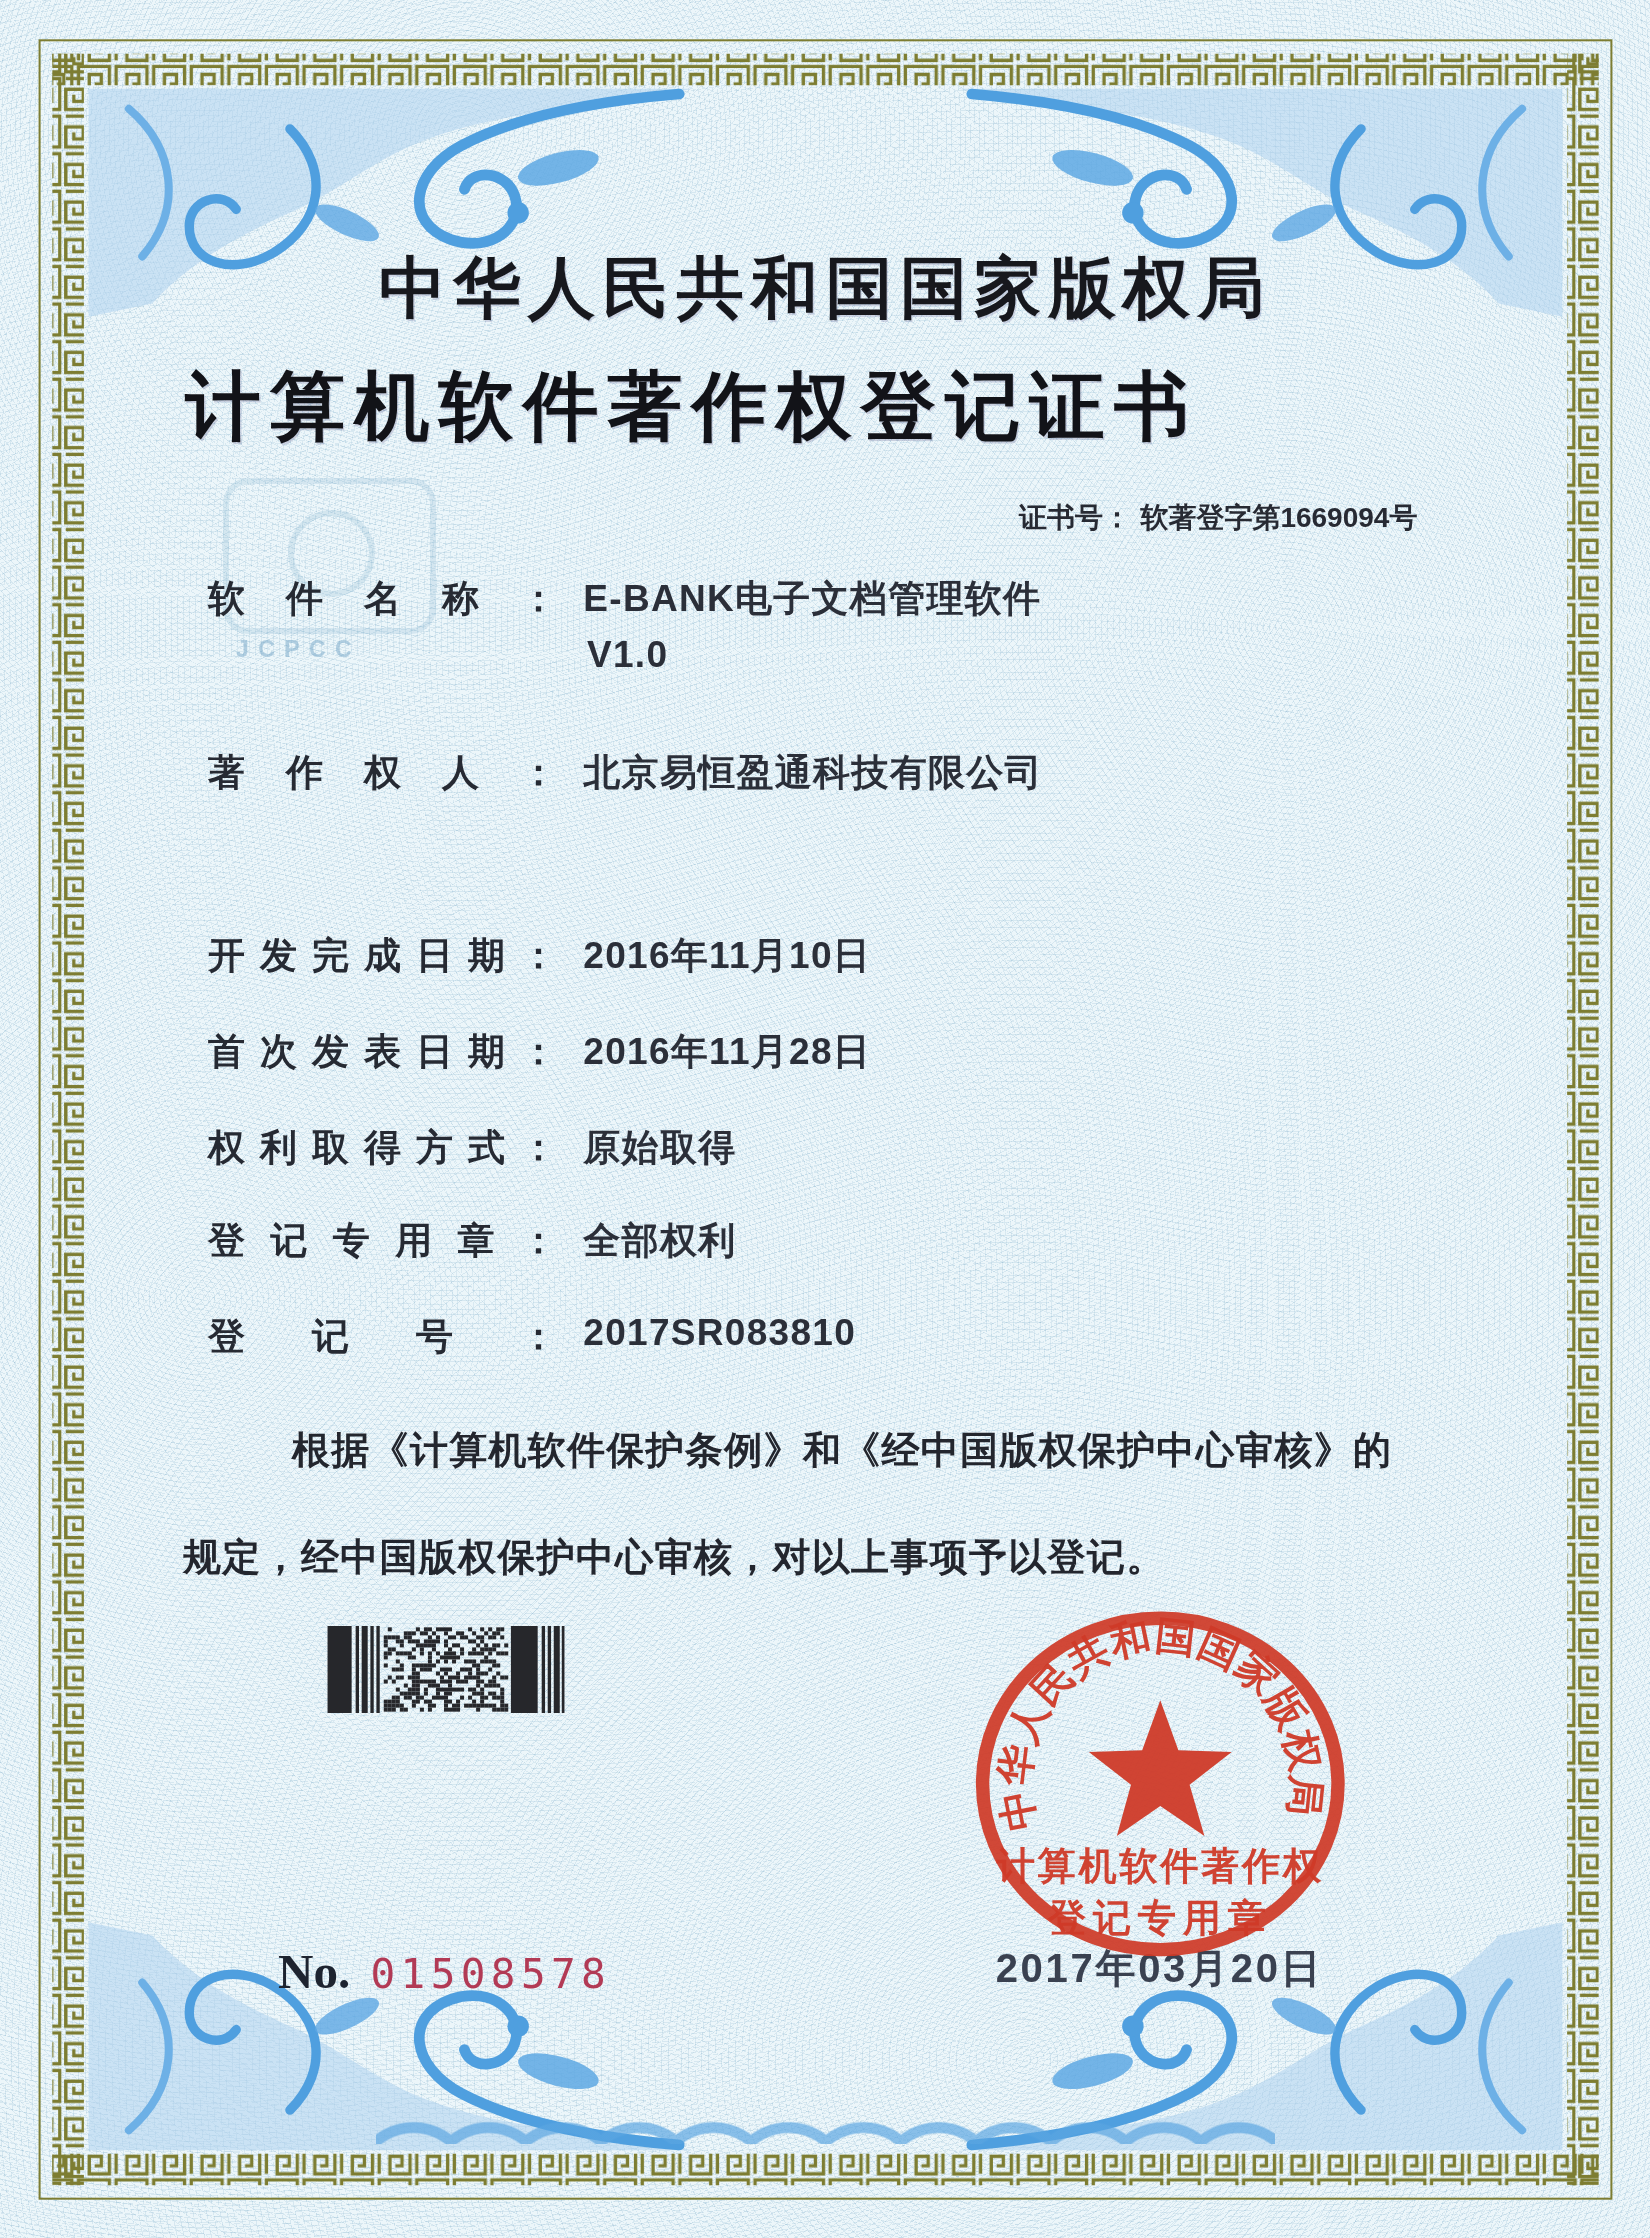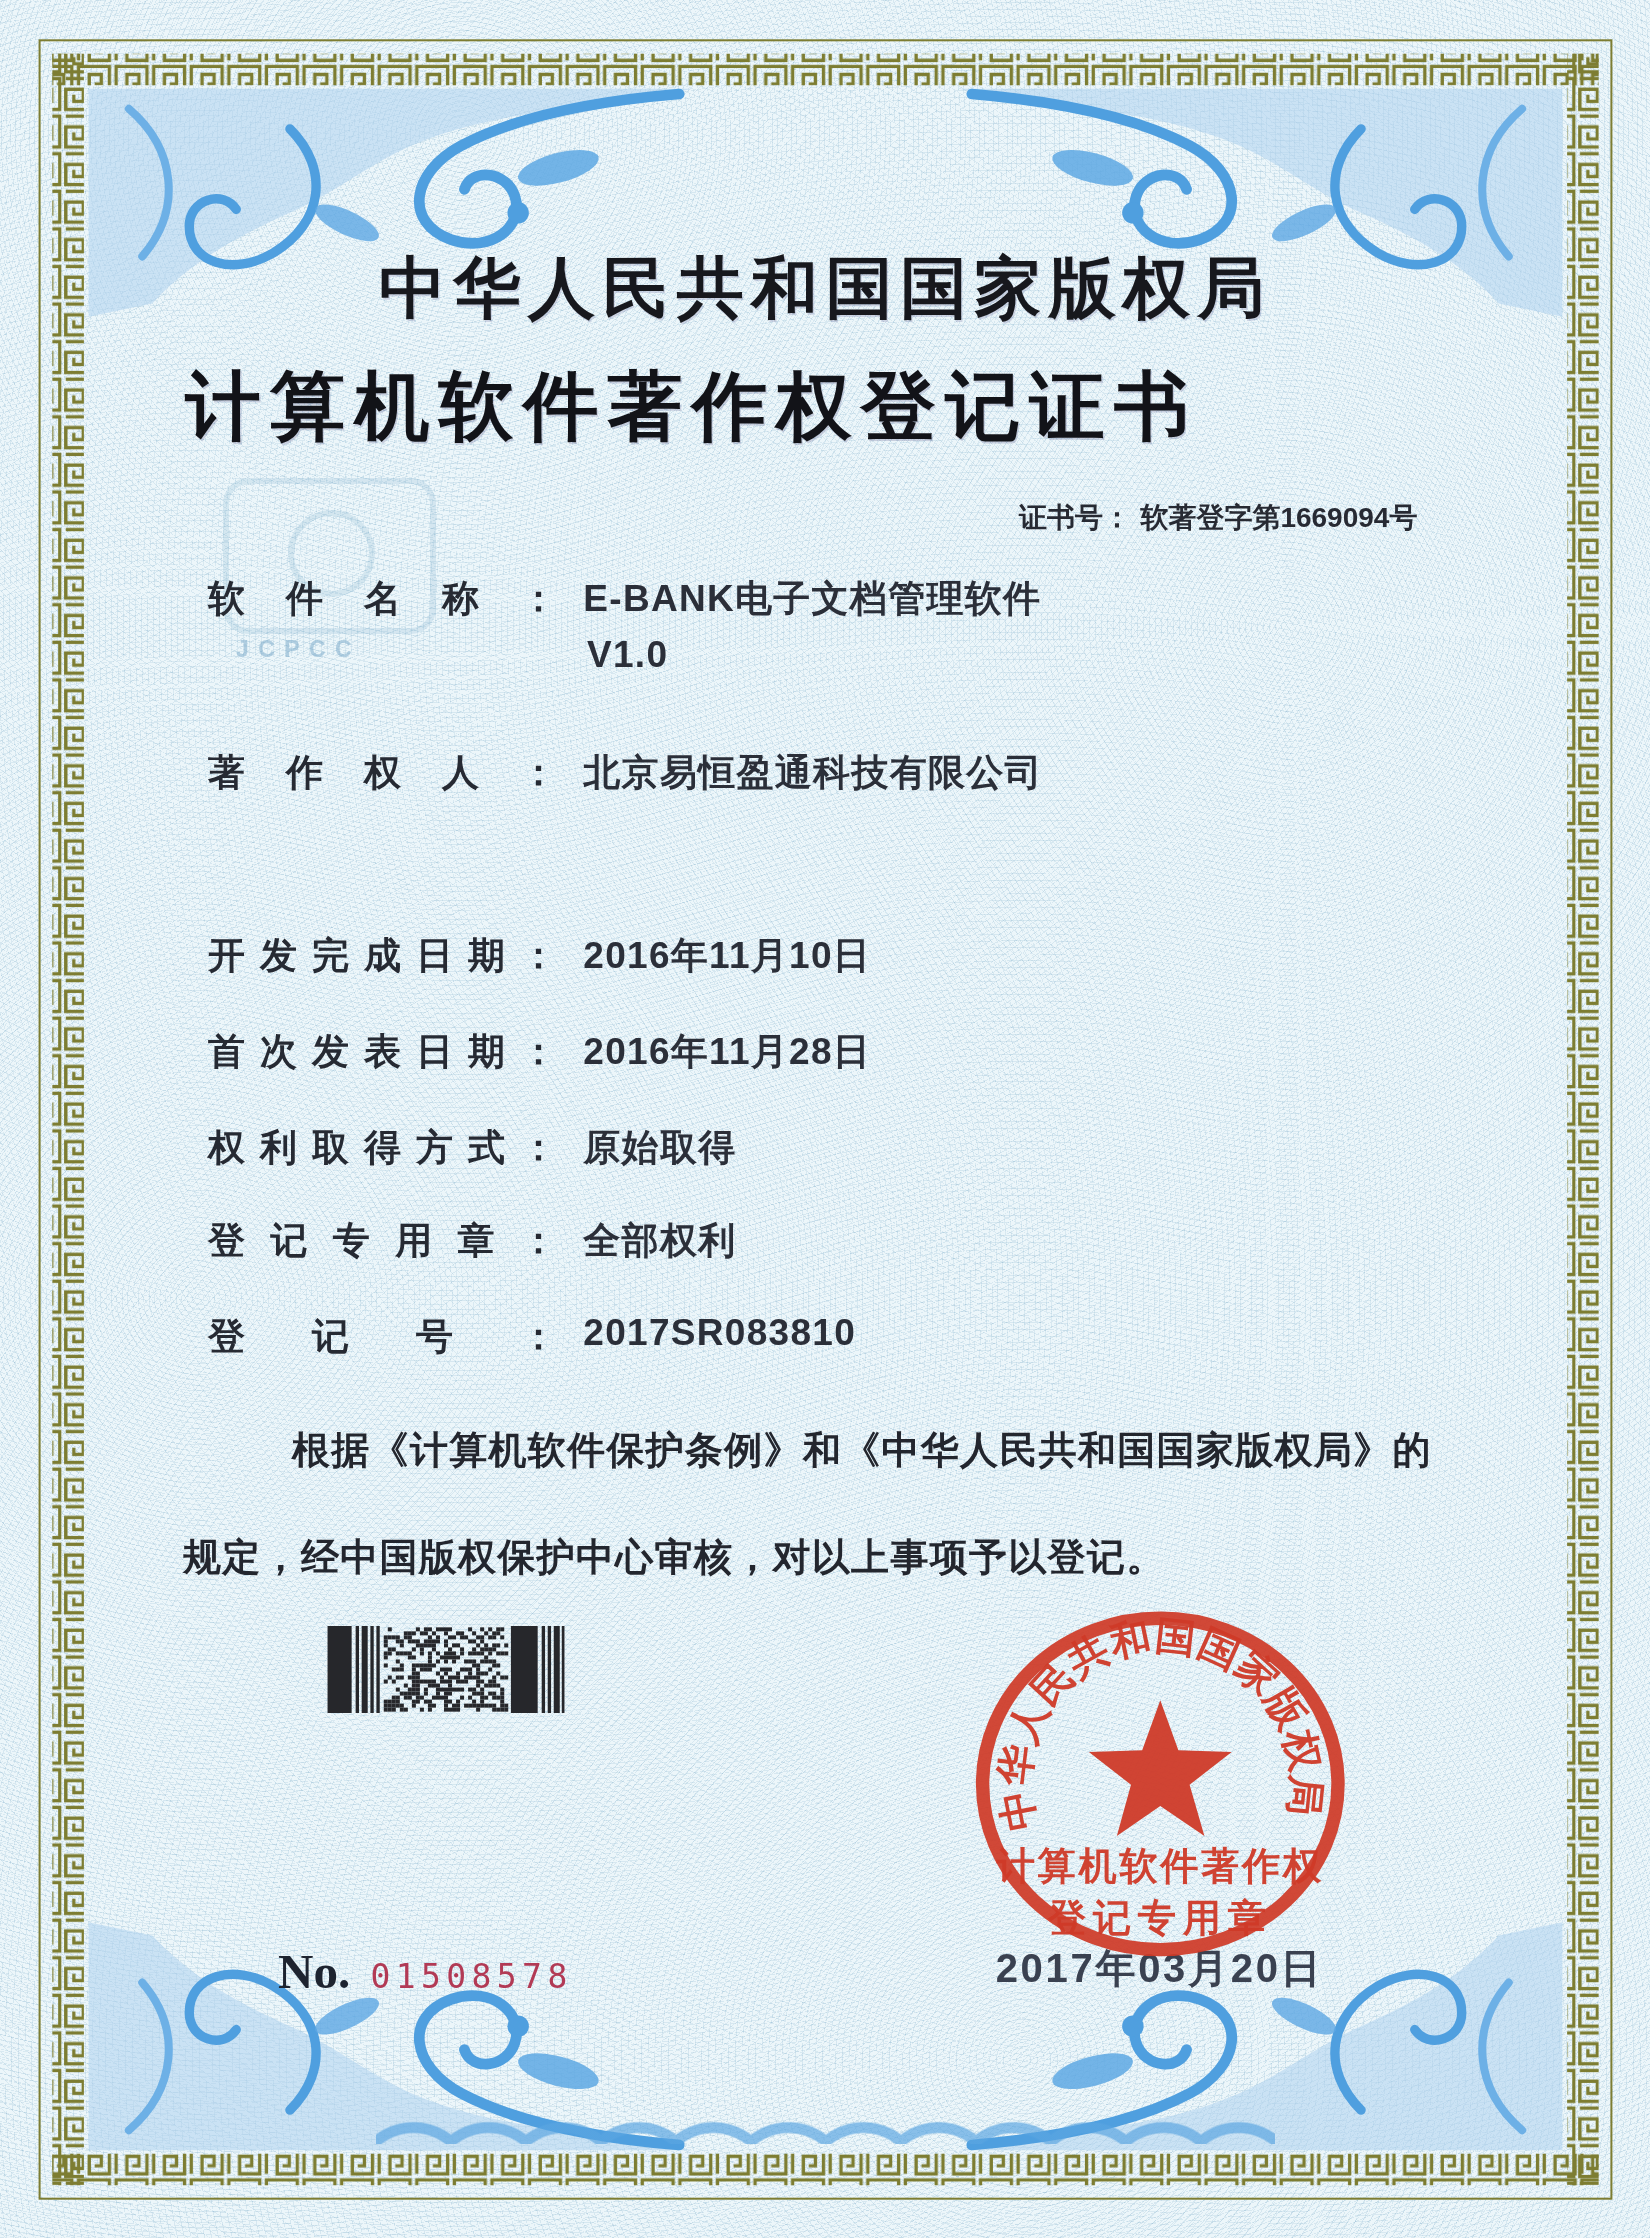--- a/index.html
+++ b/index.html
@@ -30,21 +30,21 @@
   .flabel{display:inline-block;width:349px;text-align:justify;text-align-last:justify;vertical-align:top;}
   .fvalue{margin-left:16px;letter-spacing:1.3px;color:#2b2f39;}
   .fvalue2{left:587px;font-size:37px;font-weight:650;color:#2b2f39;letter-spacing:1.3px;}
   
   .stmt{left:183px;width:1275px;font-size:38px;font-weight:600;color:#23262e;letter-spacing:1.3px;white-space:nowrap;}
   .stmt1{top:1425px;padding-left:109px;}
   .stmt2{top:1532px;}
   
   .serial{top:1943px;left:278px;white-space:nowrap;}
   .serial .no{font-family:"Liberation Serif","DejaVu Serif",serif;font-size:49px;font-weight:600;color:#1e2430;}
-  .serial .num{font-family:"DejaVu Sans Mono",monospace;font-size:33px;font-weight:400;
+  .serial .num{font-family:"DejaVu Sans Mono",monospace;font-size:41px;font-weight:400;
     letter-spacing:5.4px;color:#b23a55;margin-left:17.4px;}
   .seal-date{top:1941px;left:970px;width:379px;text-align:center;font-size:40px;font-weight:700;
     letter-spacing:2.7px;color:#3a4150;}
   .seal-svg{top:1564px;left:939px;pointer-events:none;}
   .barcode{top:1626px;left:327px;}
   .scallops{top:2102px;left:376px;width:899px;height:42px;opacity:.8;
     background-image:radial-gradient(circle at 50% 100%, rgba(90,165,225,0) 56%, rgba(90,165,225,.85) 58% 68%, rgba(90,165,225,0) 70%);
     background-size:75px 83px;background-repeat:repeat-x;background-position:0 0;}
 </style>
 </head>
@@ -125,21 +125,21 @@
   <div class="abs field-row" style="top:1216px">
     <span class="flabel">登记专用章：</span>
     <span class="fvalue">全部权利</span>
   </div>
 
   <div class="abs field-row" style="top:1312px">
     <span class="flabel">登记号：</span>
     <span class="fvalue">2017SR083810</span>
   </div>
 
-  <div class="abs stmt stmt1">根据《计算机软件保护条例》和《中华人民共和国国家版权局》的</div>
+  <div class="abs stmt stmt1">根据《计算机软件保护条例》和《经中国版权保护中心审核》的</div>
   <div class="abs stmt stmt2">规定，经中国版权保护中心审核，对以上事项予以登记。</div>
 
   <svg class="abs barcode" width="238" height="87" viewBox="0 0 354 130" id="barcode-svg">
       <rect x="0" y="0" width="36" height="130" fill="#26272b"></rect>
       <rect x="42" y="0" width="5" height="130" fill="#26272b"></rect>
       <rect x="51" y="0" width="9" height="130" fill="#26272b"></rect>
       <rect x="64" y="0" width="5" height="130" fill="#26272b"></rect>
       <rect x="73" y="0" width="5" height="130" fill="#26272b"></rect>
       <rect x="90" y="2" width="6" height="6" fill="#26272b"></rect>
       <rect x="132" y="2" width="6" height="6" fill="#26272b"></rect>

